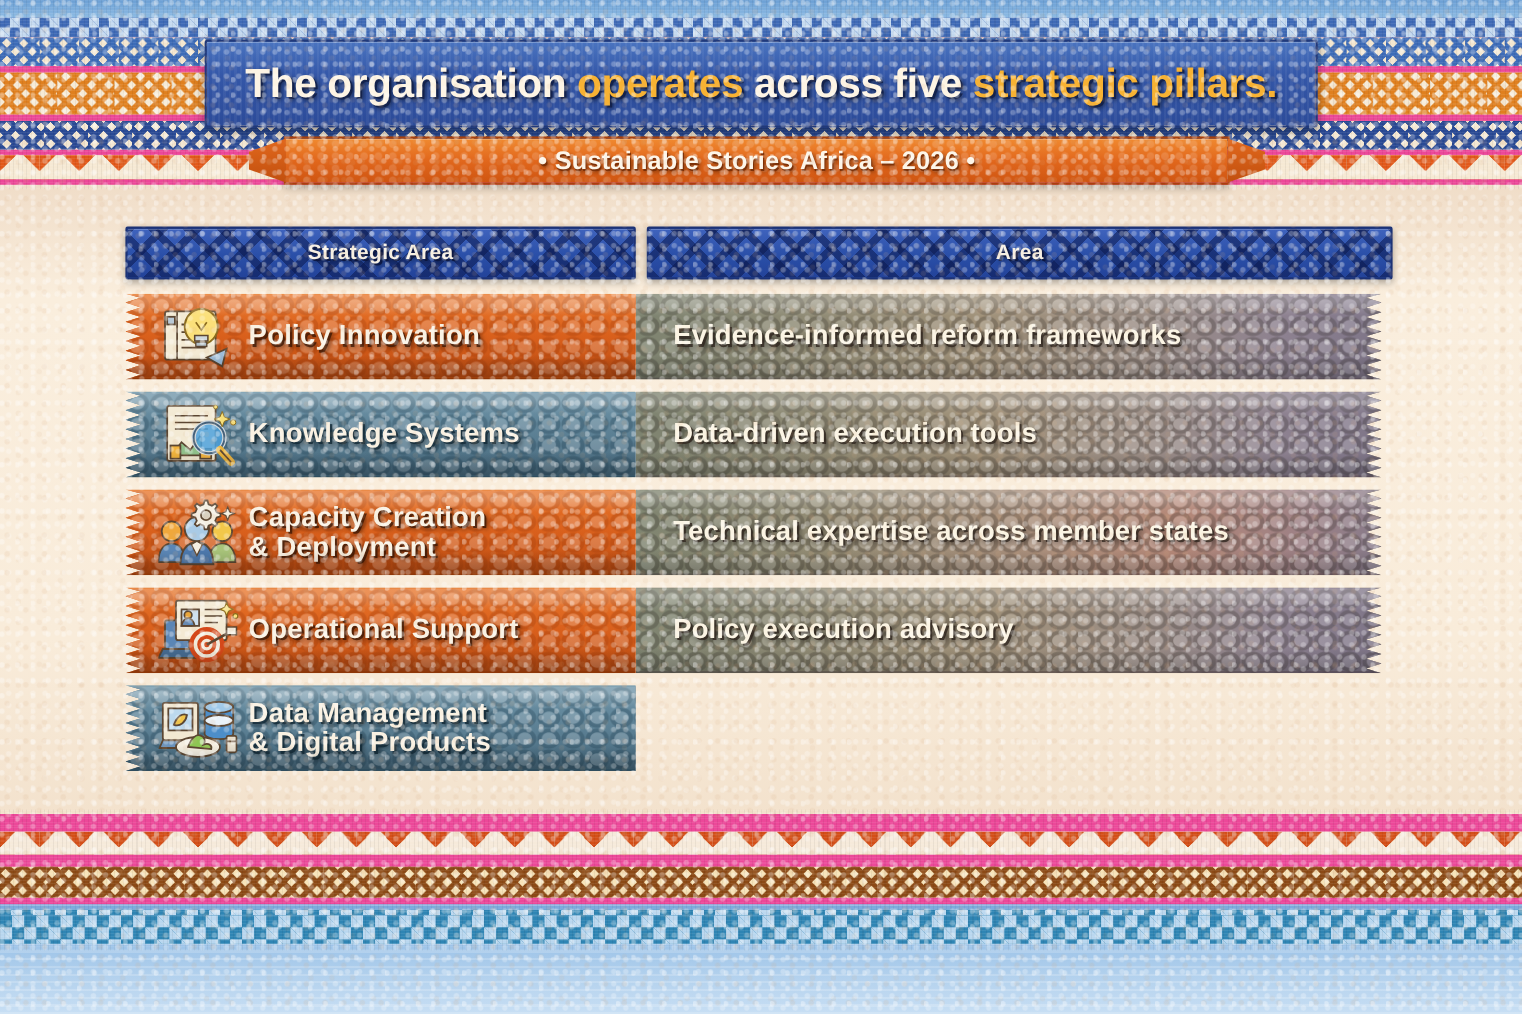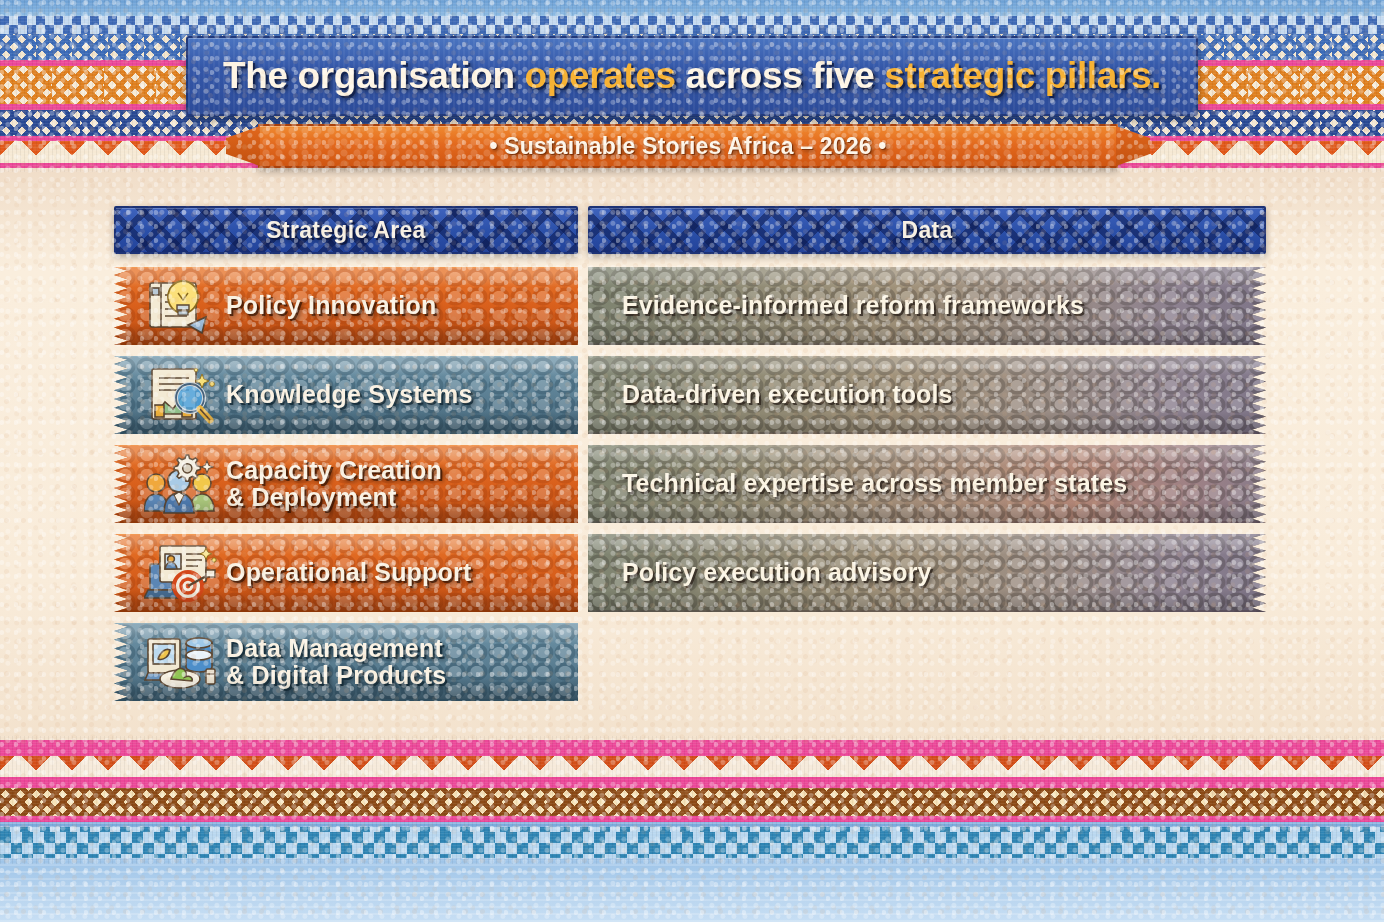--- a/index.html
+++ b/index.html
@@ -153,26 +153,26 @@
     background-image:
       repeating-linear-gradient(45deg, rgba(12,26,80,.55) 0 7px, transparent 7px 22px),
       repeating-linear-gradient(-45deg, rgba(12,26,80,.55) 0 7px, transparent 7px 22px),
       linear-gradient(180deg,#3f63bd 0%, #2a4fa8 55%, #23439a 100%);
     display:flex; align-items:center; justify-content:center;
     box-shadow:0 3px 7px rgba(0,0,0,.3), inset 0 1px 0 rgba(255,255,255,.22);
   }
   .th-area { width:464px; }
   .th-focus { width:678px; }
   .th span {
-    font-size:23px; font-weight:bold; color:#f6efe2;
+    font-size:19px; font-weight:bold; color:#f6efe2;
     text-shadow:2px 2px 0 rgba(12,22,62,.9), 3px 3px 5px rgba(0,0,0,.5);
     letter-spacing:.3px; position:relative; z-index:2;
   }
 
-  .trow { display:flex; gap:10px; margin-bottom:11px; }
+  .trow { display:flex; gap:0; margin-bottom:11px; }
 
   
   .cell-area {
     width:464px; height:78px; position:relative;
     display:flex; align-items:center;
     padding-left:30px;
     overflow:hidden;
     box-shadow:0 4px 8px rgba(0,0,0,.28);
     clip-path: polygon(
       0 0, 100% 0, 100% 100%, 0 100%,
@@ -278,21 +278,21 @@
   <div id="subtitle-banner">
     <div id="subtitle-text">•  Sustainable Stories Africa – 2026  •</div>
   </div>
 
   <div id="table">
     <div class="thead">
       <div class="th th-area">
         <span>Strategic Area</span>
       </div>
       <div class="th th-focus">
-        <span>Data</span>
+        <span>Area</span>
       </div>
     </div>
     <div id="rows">
         <div class="trow">
           <div class="cell-area orange">
             <div class="icon"><svg viewBox="0 0 76 62">
                 <g stroke="#5b4632" stroke-width="1.6" fill="none">
                   <rect x="6" y="8" width="46" height="44" rx="2" fill="#f3ead4"></rect>
                   <line x1="17" y1="8" x2="17" y2="52"></line>
                   <rect x="8" y="13" width="7" height="7" fill="#b9c9d6"></rect>

